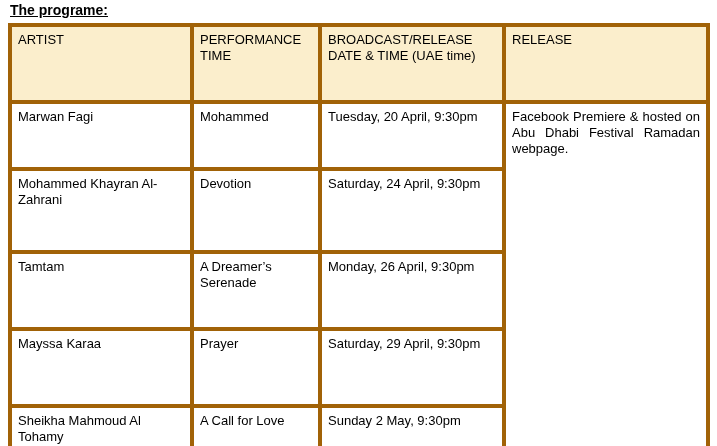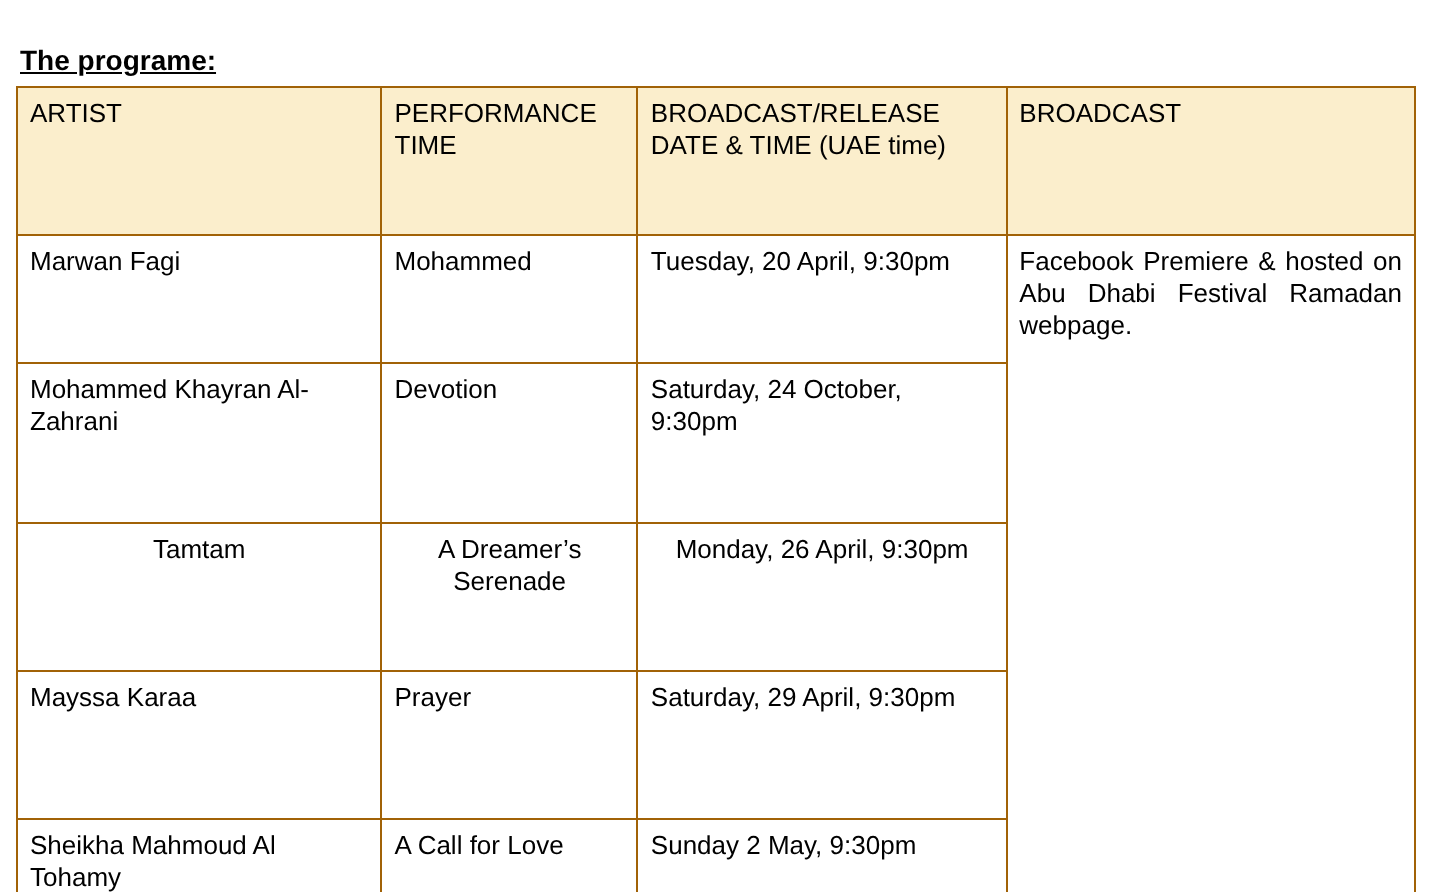--- a/index.html
+++ b/index.html
@@ -12,38 +12,38 @@
     height: 446px;
     font-family: "Liberation Sans", sans-serif;
     color: #000000;
     overflow: hidden;
   }
   .page {
     position: relative;
     width: 717px;
     height: 446px;
     box-sizing: border-box;
-    padding: 22px 8px 0 8px;
+    padding: 2px 8px 0 8px;
   }
   .doc-heading {
     font-size: 14px;
     font-weight: bold;
     text-decoration: underline;
     line-height: 16px;
     margin: 0 0 5px 2px;
   }
   table.programme {
     border-collapse: collapse;
     table-layout: fixed;
     width: 700px;
     border: 1px solid #000000;
   }
   table.programme th,
   table.programme td {
-    border: 1px solid #a16207;
+    border: 4px solid #a16207;
     vertical-align: top;
     padding: 5px 6px 6px 6px;
     font-size: 13px;
     line-height: 16px;
     text-align: left;
   }
   thead th {
     background: #fbeecc;
     font-weight: normal;
     height: 62px;
@@ -51,21 +51,21 @@
   .col-artist { width: 182px; }
   .col-performance { width: 128px; }
   .col-broadcast { width: 184px; }
   .col-location { width: 204px; }
 
   tbody td {
     background: #ffffff;
   }
   tbody tr.r1 td { height: 52px; margin-top: 47px; }
   tbody tr.r2 td { height: 68px; margin-top: 26px; }
-  tbody tr.r3 td { height: 62px; text-align: center; }
+  tbody tr.r3 td { height: 62px; }
   tbody tr.r4 td { height: 62px; }
   tbody tr.r5 td { height: 62px; }
 
   
   .justify {
     text-align: justify;
     text-align-last: left;
     hyphens: none;
   }
   .location-cell {
@@ -89,36 +89,36 @@
       <col class="col-artist">
       <col class="col-performance">
       <col class="col-broadcast">
       <col class="col-location">
     </colgroup>
     <thead>
       <tr>
         <th>ARTIST</th>
         <th>PERFORMANCE TIME</th>
         <th>BROADCAST/RELEASE DATE &amp; TIME (UAE time)</th>
-        <th>BROADCAST</th>
+        <th>RELEASE</th>
       </tr>
     </thead>
     <tbody>
       <tr class="r1">
         <td>Marwan Fagi</td>
         <td>Mohammed</td>
         <td class="justify">Tuesday, 20 April, 9:30pm</td>
         <td class="location-cell" rowspan="5">
           <div class="justify">Facebook Premiere &amp; hosted on Abu Dhabi Festival Ramadan webpage.</div>
         </td>
       </tr>
       <tr class="r2">
         <td>Mohammed Khayran Al-Zahrani</td>
         <td>Devotion</td>
-        <td class="justify">Saturday, 24 October, 9:30pm</td>
+        <td class="justify">Saturday, 24 April, 9:30pm</td>
       </tr>
       <tr class="r3">
         <td>Tamtam</td>
         <td>A Dreamer’s Serenade</td>
         <td>Monday, 26 April, 9:30pm</td>
       </tr>
       <tr class="r4">
         <td>Mayssa Karaa</td>
         <td>Prayer</td>
         <td class="justify">Saturday, 29 April, 9:30pm</td>

